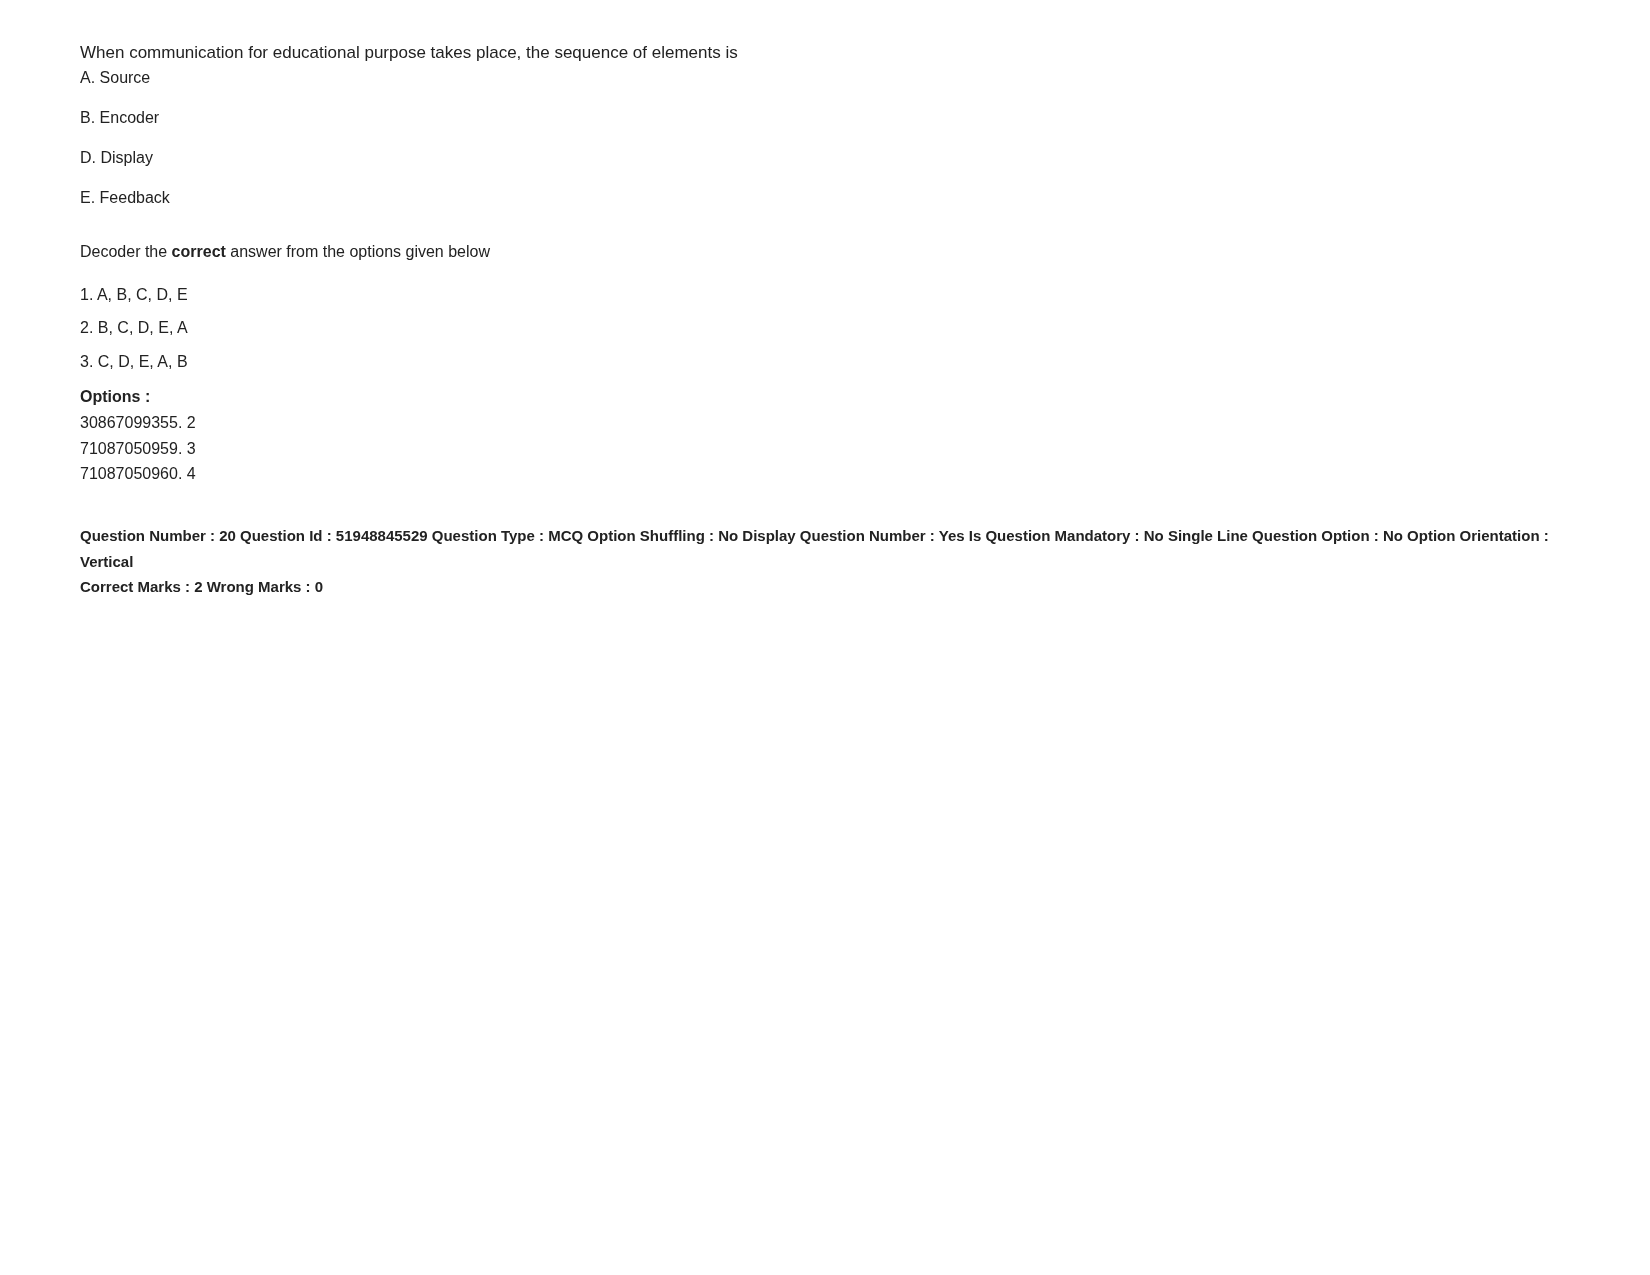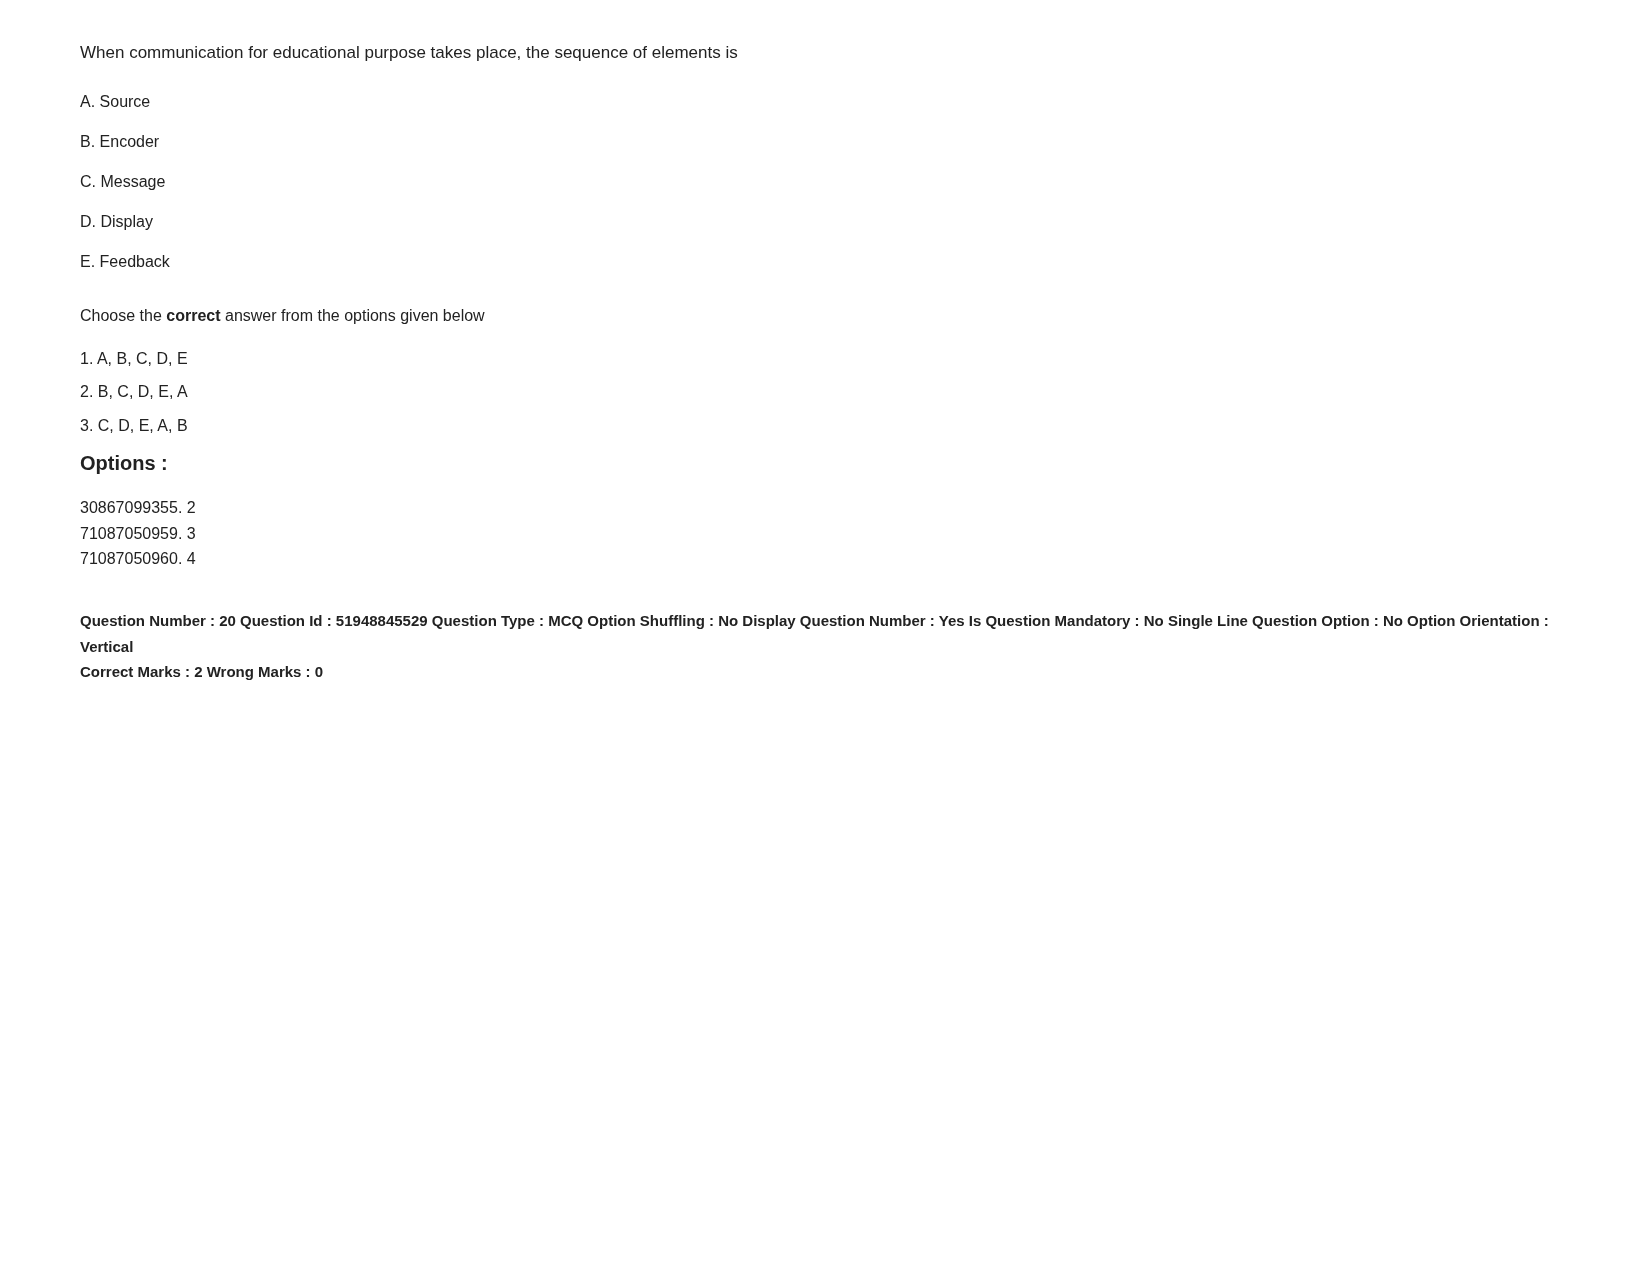--- a/index.html
+++ b/index.html
@@ -11,21 +11,20 @@
       background: #ffffff;
       font-family: Arial, sans-serif;
       font-size: 16px;
       color: #222;
       width: 1650px;
       min-height: 1275px;
       padding: 40px 80px;
     }
     .question-text {
       font-size: 17px;
-      margin-bottom: 24px;
       line-height: 1.5;
     }
     .option-item {
       font-size: 16px;
       margin-bottom: 16px;
       line-height: 1.5;
     }
     .choose-text {
       font-size: 16px;
       margin-top: 30px;
@@ -36,49 +35,48 @@
       font-size: 16px;
       margin-bottom: 4px;
       line-height: 1.6;
       margin-top: 8px;
     }
     .options-section {
       margin-top: 14px;
     }
     .options-label {
       font-weight: bold;
-      font-size: 20px;
-      margin-bottom: 20px;
+      font-size: 16px;
+      margin-bottom: 4px;
     }
     .option-id-item {
       font-size: 16px;
       line-height: 1.6;
     }
     .metadata-block {
       margin-top: 36px;
       font-size: 15px;
       font-weight: bold;
       line-height: 1.7;
     }
   </style>
 </head>
 <body>
 
 <p class="question-text">When communication for educational purpose takes place, the sequence of elements is</p>
 
 <div>
   <div class="option-item">A. Source</div>
   <div class="option-item">B. Encoder</div>
-  <div class="option-item">C. Message</div>
   <div class="option-item">D. Display</div>
   <div class="option-item">E. Feedback</div>
 </div>
 
 <p class="choose-text">
-  <span>Choose the </span><strong>correct</strong><span> answer from the options given below</span>
+  <span>Decoder the </span><strong>correct</strong><span> answer from the options given below</span>
 </p>
 
 <div>
   <div class="answer-option">1. A, B, C, D, E</div>
   <div class="answer-option">2. B, C, D, E, A</div>
   <div class="answer-option">3. C, D, E, A, B</div>
 </div>
 
 <div class="options-section">
   <div class="options-label">Options :</div>

